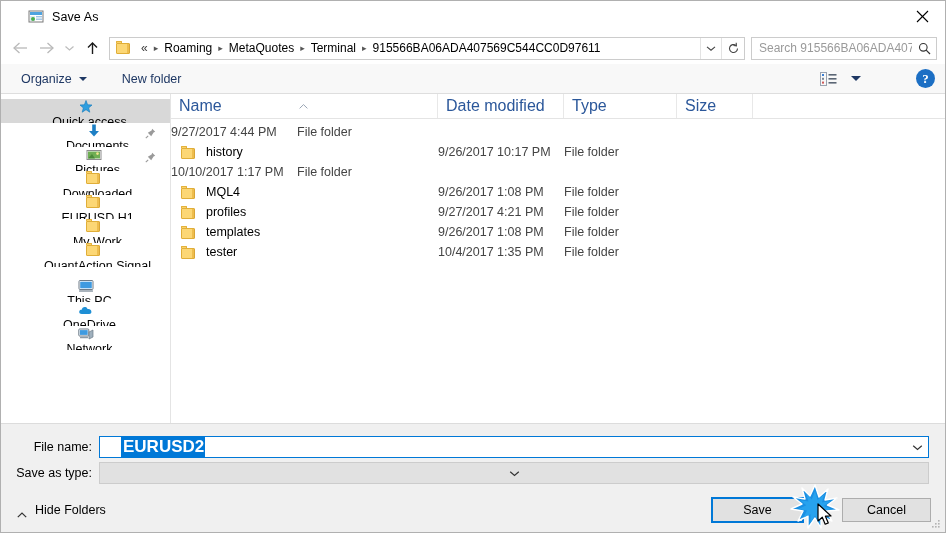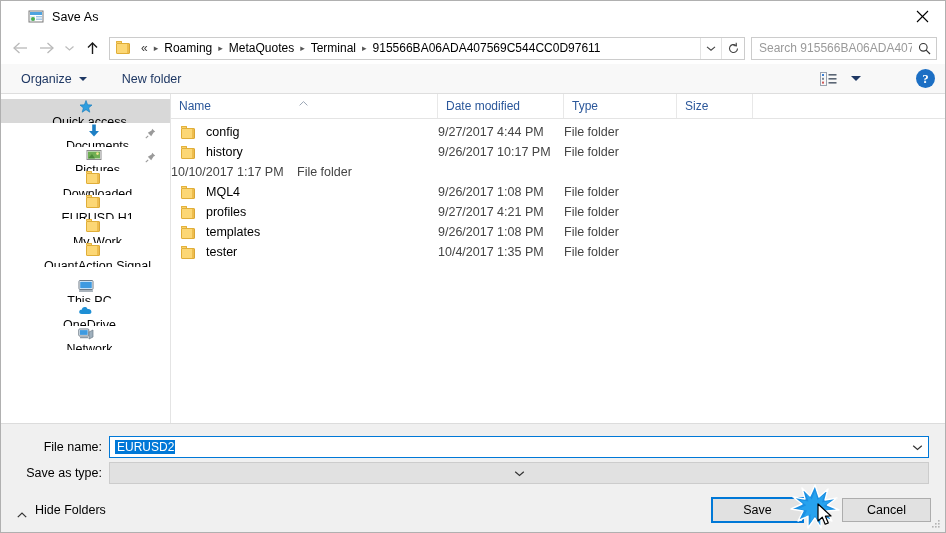--- a/index.html
+++ b/index.html
@@ -290,21 +290,21 @@
   }
   .col-headers {
     height: 24px;
     display: flex;
     align-items: stretch;
     border-bottom: 1px solid #e4e4e4;
     flex: 0 0 auto;
     position: relative;
   }
   .col-h {
-    font-size: 12px;
+    font-size: 16px;
     color: #2b579a;
     display: flex;
     align-items: center;
     padding-left: 8px;
     box-sizing: border-box;
     border-right: 1px solid #e8e8e8;
     position: relative;
   }
   .col-h.name { width: 267px; }
   .col-h.date { width: 126px; }
@@ -355,21 +355,21 @@
     background: #f0f0f0;
     padding: 12px 0 0 0;
   }
   .form-row {
     display: flex;
     align-items: center;
     height: 22px;
     margin-bottom: 4px;
   }
   .form-label {
-    width: 108px;
+    width: 98px;
     text-align: right;
     padding-right: 7px;
     font-size: 12.5px;
     color: #000;
     box-sizing: border-box;
     flex: 0 0 auto;
   }
   .combo {
     flex: 1 1 auto;
     margin-right: 16px;
@@ -382,25 +382,26 @@
   .combo.filename {
     border: 1px solid #0078d7;
     background: #ffffff;
   }
   .combo.filetype {
     border: 1px solid #cccccc;
     background: #e1e1e1;
     flex-direction: column;
   }
   .combo-value {
-    padding-left: 5px;
-    font-size: 12px;
+    padding-left: 21px;
+    font-size: 17px;
     flex: 1 1 auto;
     overflow: hidden;
     white-space: nowrap;
+    font-weight: bold;
   }
   .sel-text {
     background: #0078d7;
     color: #ffffff;
     padding: 1px 1px 1px 2px;
   }
   .combo-arrow {
     width: 22px;
     height: 100%;
     display: flex;
@@ -714,27 +715,20 @@
         <div class="col-h type">
           <span>Type</span>
         </div>
         <div class="col-h size">
           <span>Size</span>
         </div>
       </div>
 
       <div class="rows">
         <div class="row">
-          <div class="cell-name">
-            <span class="folder">
-                <span class="tab"></span>
-                <span class="body"></span>
-              </span>
-            <span>config</span>
-          </div>
           <div class="cell-date">9/27/2017 4:44 PM</div>
           <div class="cell-type">File folder</div>
           <div class="cell-size"></div>
         </div>
         <div class="row">
           <div class="cell-name">
             <span class="folder">
                 <span class="tab"></span>
                 <span class="body"></span>
               </span>

